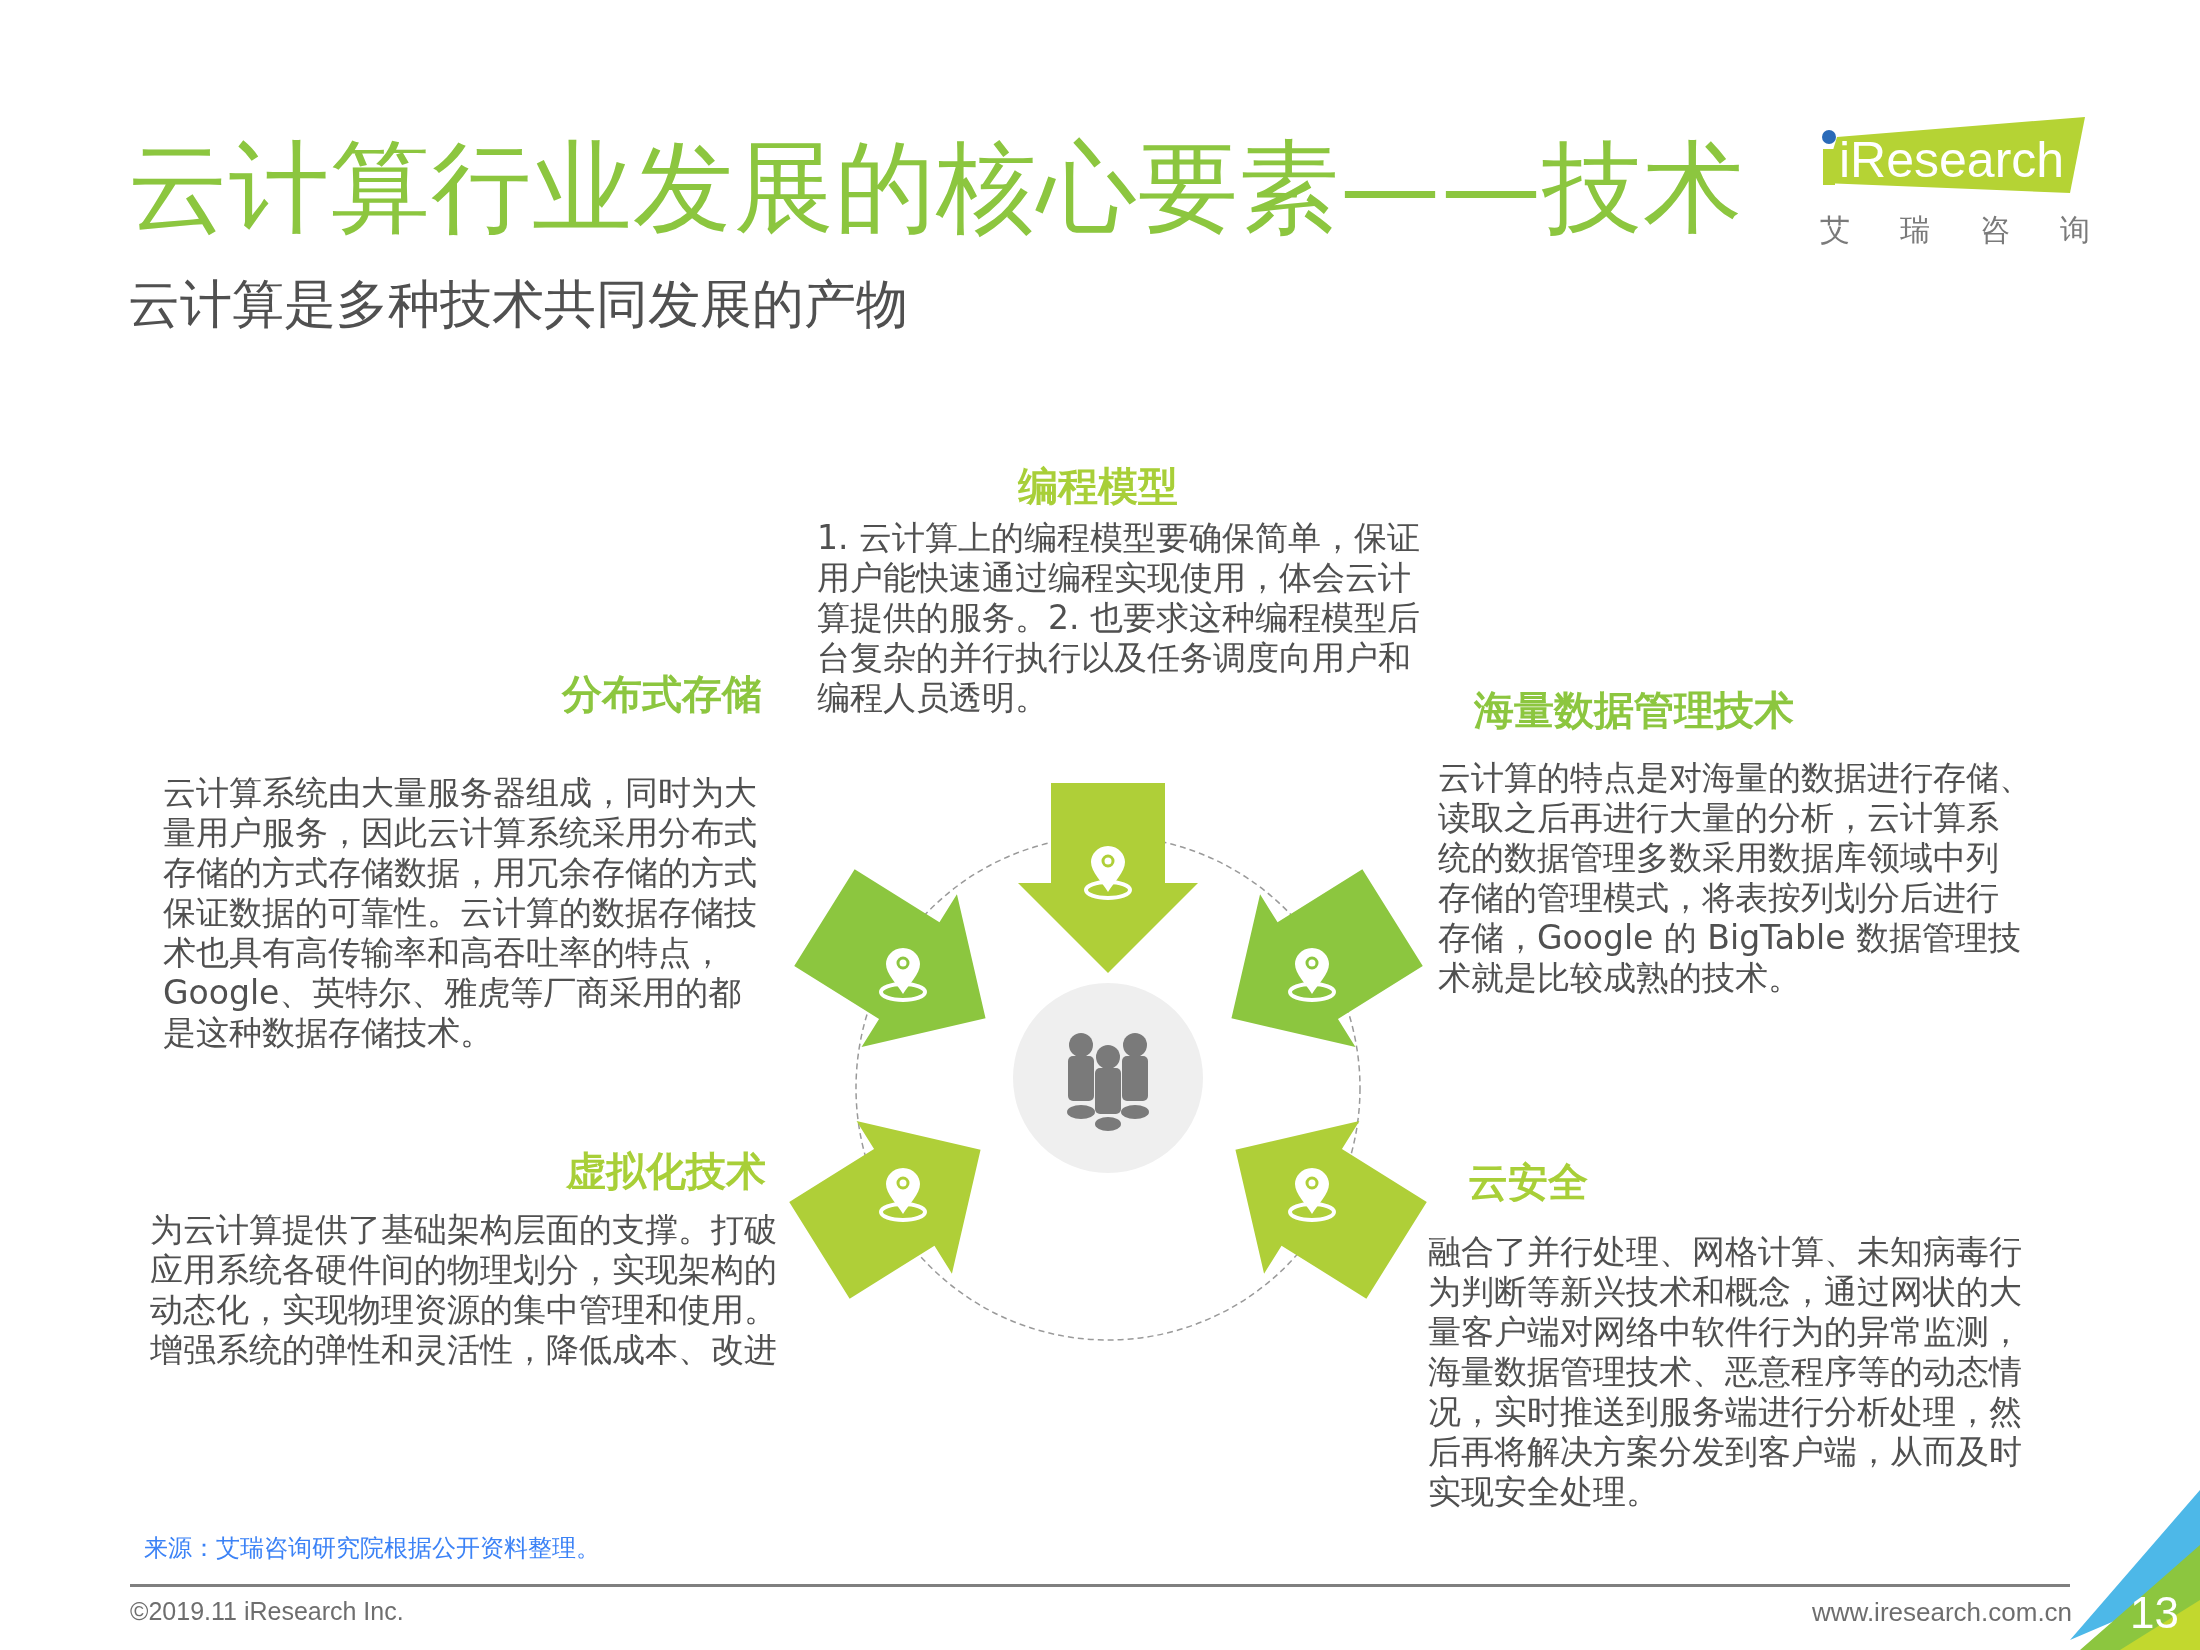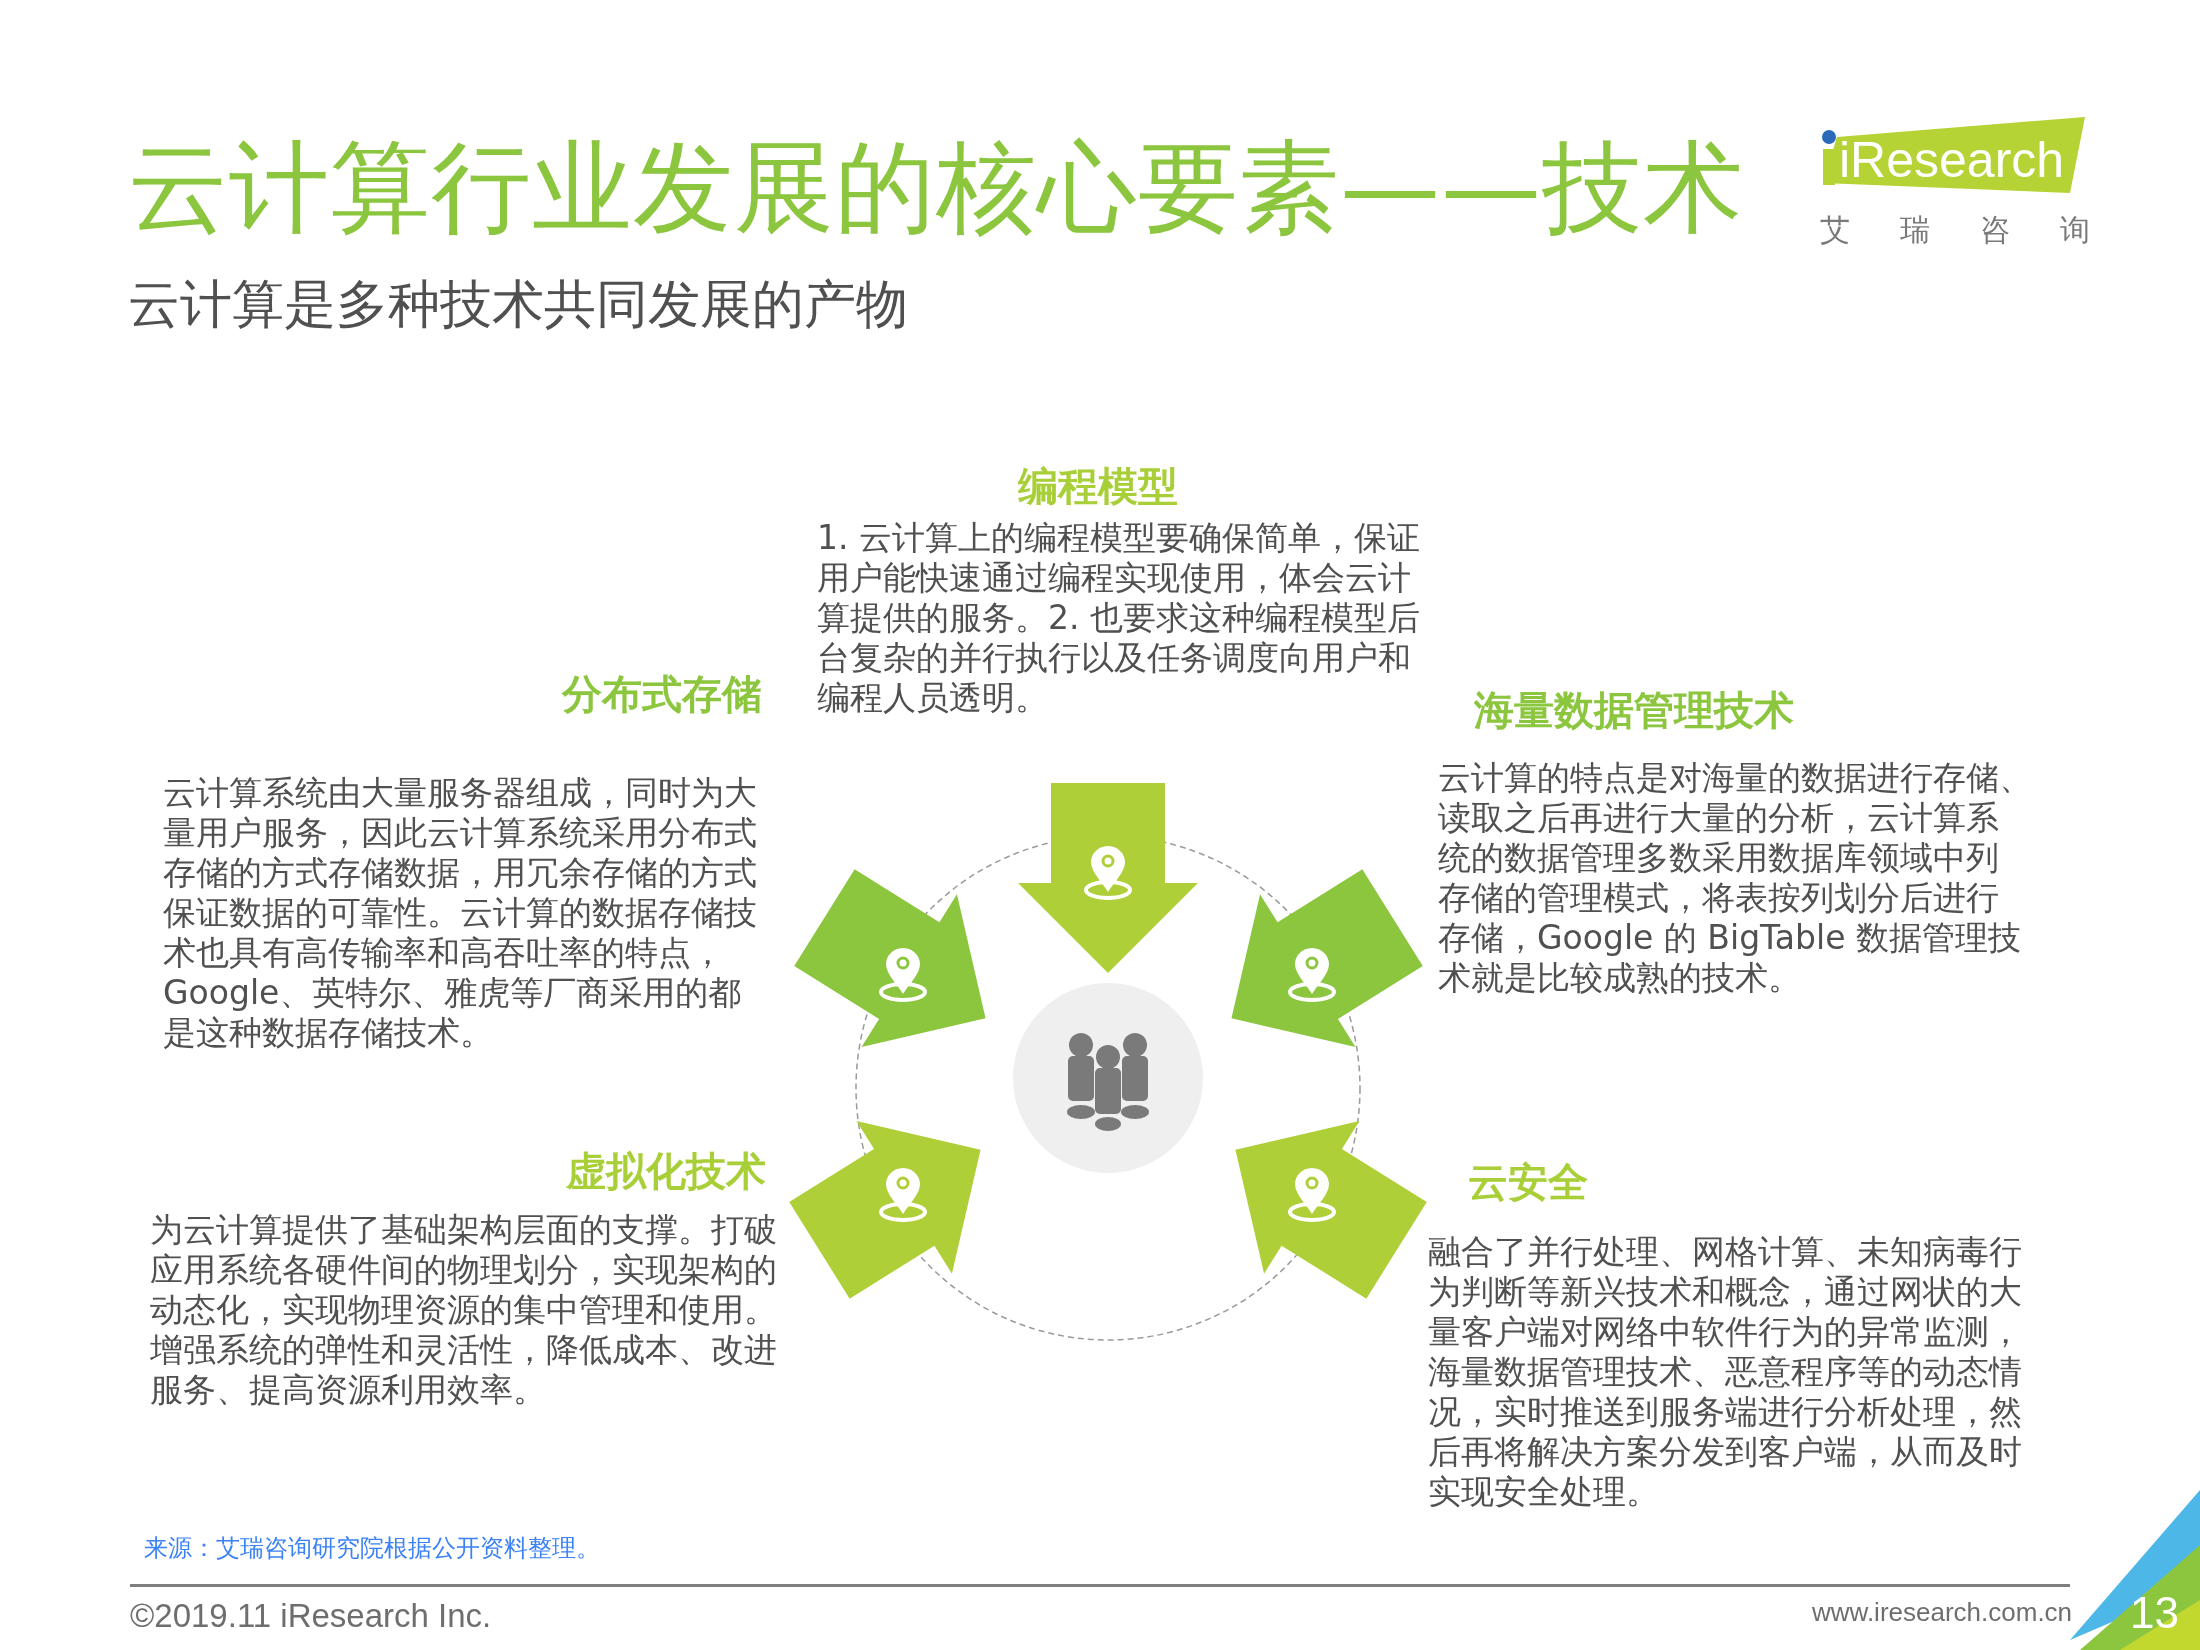--- a/index.html
+++ b/index.html
@@ -25,21 +25,21 @@
   }
   .heading {
     font-size:40px; line-height:48px; font-weight:bold; color:#8cc63f; white-space:nowrap;
   }
   .heading.lime { color:#a8cf38;text-align:right; }
   .body-text {
     font-size:33px; line-height:40px; color:#505050;
   }
   .source { left:144px; top:1532px; font-size:24px; color:#3b82f6; }
   .rule { left:130px; top:1584px; width:1940px; height:3px; background:#7f7f7f; }
-  .copyright { left:130px; top:1597px; font-size:33px; color:#6e6e6e; font-family:"Liberation Sans",sans-serif; }
+  .copyright { left:130px; top:1597px; font-size:25px; color:#6e6e6e; font-family:"Liberation Sans",sans-serif; }
   .website { left:1812px; top:1597px; font-size:26px; color:#6e6e6e; font-family:"Liberation Sans",sans-serif; }
   .page-num { left:2130px; top:1588px; font-size:44px; color:#ffffff; font-family:"Liberation Sans",sans-serif; }
 </style>
 </head>
 <body>
 
 <div class="abs title">云计算行业发展的核心要素——技术</div>
 <div class="abs subtitle">云计算是多种技术共同发展的产物</div>
 
 <div class="abs logo">
@@ -148,21 +148,20 @@
   <div>存储，Google 的 BigTable 数据管理技</div>
   <div>术就是比较成熟的技术。</div>
 </div>
 
 <div class="abs heading lime" style="left:566px;top:1147px;">虚拟化技术</div>
 <div class="abs body-text" style="left:150px;top:1210px;width:660px;">
   <div>为云计算提供了基础架构层面的支撑。打破</div>
   <div>应用系统各硬件间的物理划分，实现架构的</div>
   <div>动态化，实现物理资源的集中管理和使用。</div>
   <div>增强系统的弹性和灵活性，降低成本、改进</div>
-  <div>服务、提高资源利用效率。</div>
 </div>
 
 <div class="abs heading lime" style="left:1468px;top:1158px;">云安全</div>
 <div class="abs body-text" style="left:1428px;top:1232px;width:640px;">
   <div>融合了并行处理、网格计算、未知病毒行</div>
   <div>为判断等新兴技术和概念，通过网状的大</div>
   <div>量客户端对网络中软件行为的异常监测，</div>
   <div>海量数据管理技术、恶意程序等的动态情</div>
   <div>况，实时推送到服务端进行分析处理，然</div>
   <div>后再将解决方案分发到客户端，从而及时</div>

